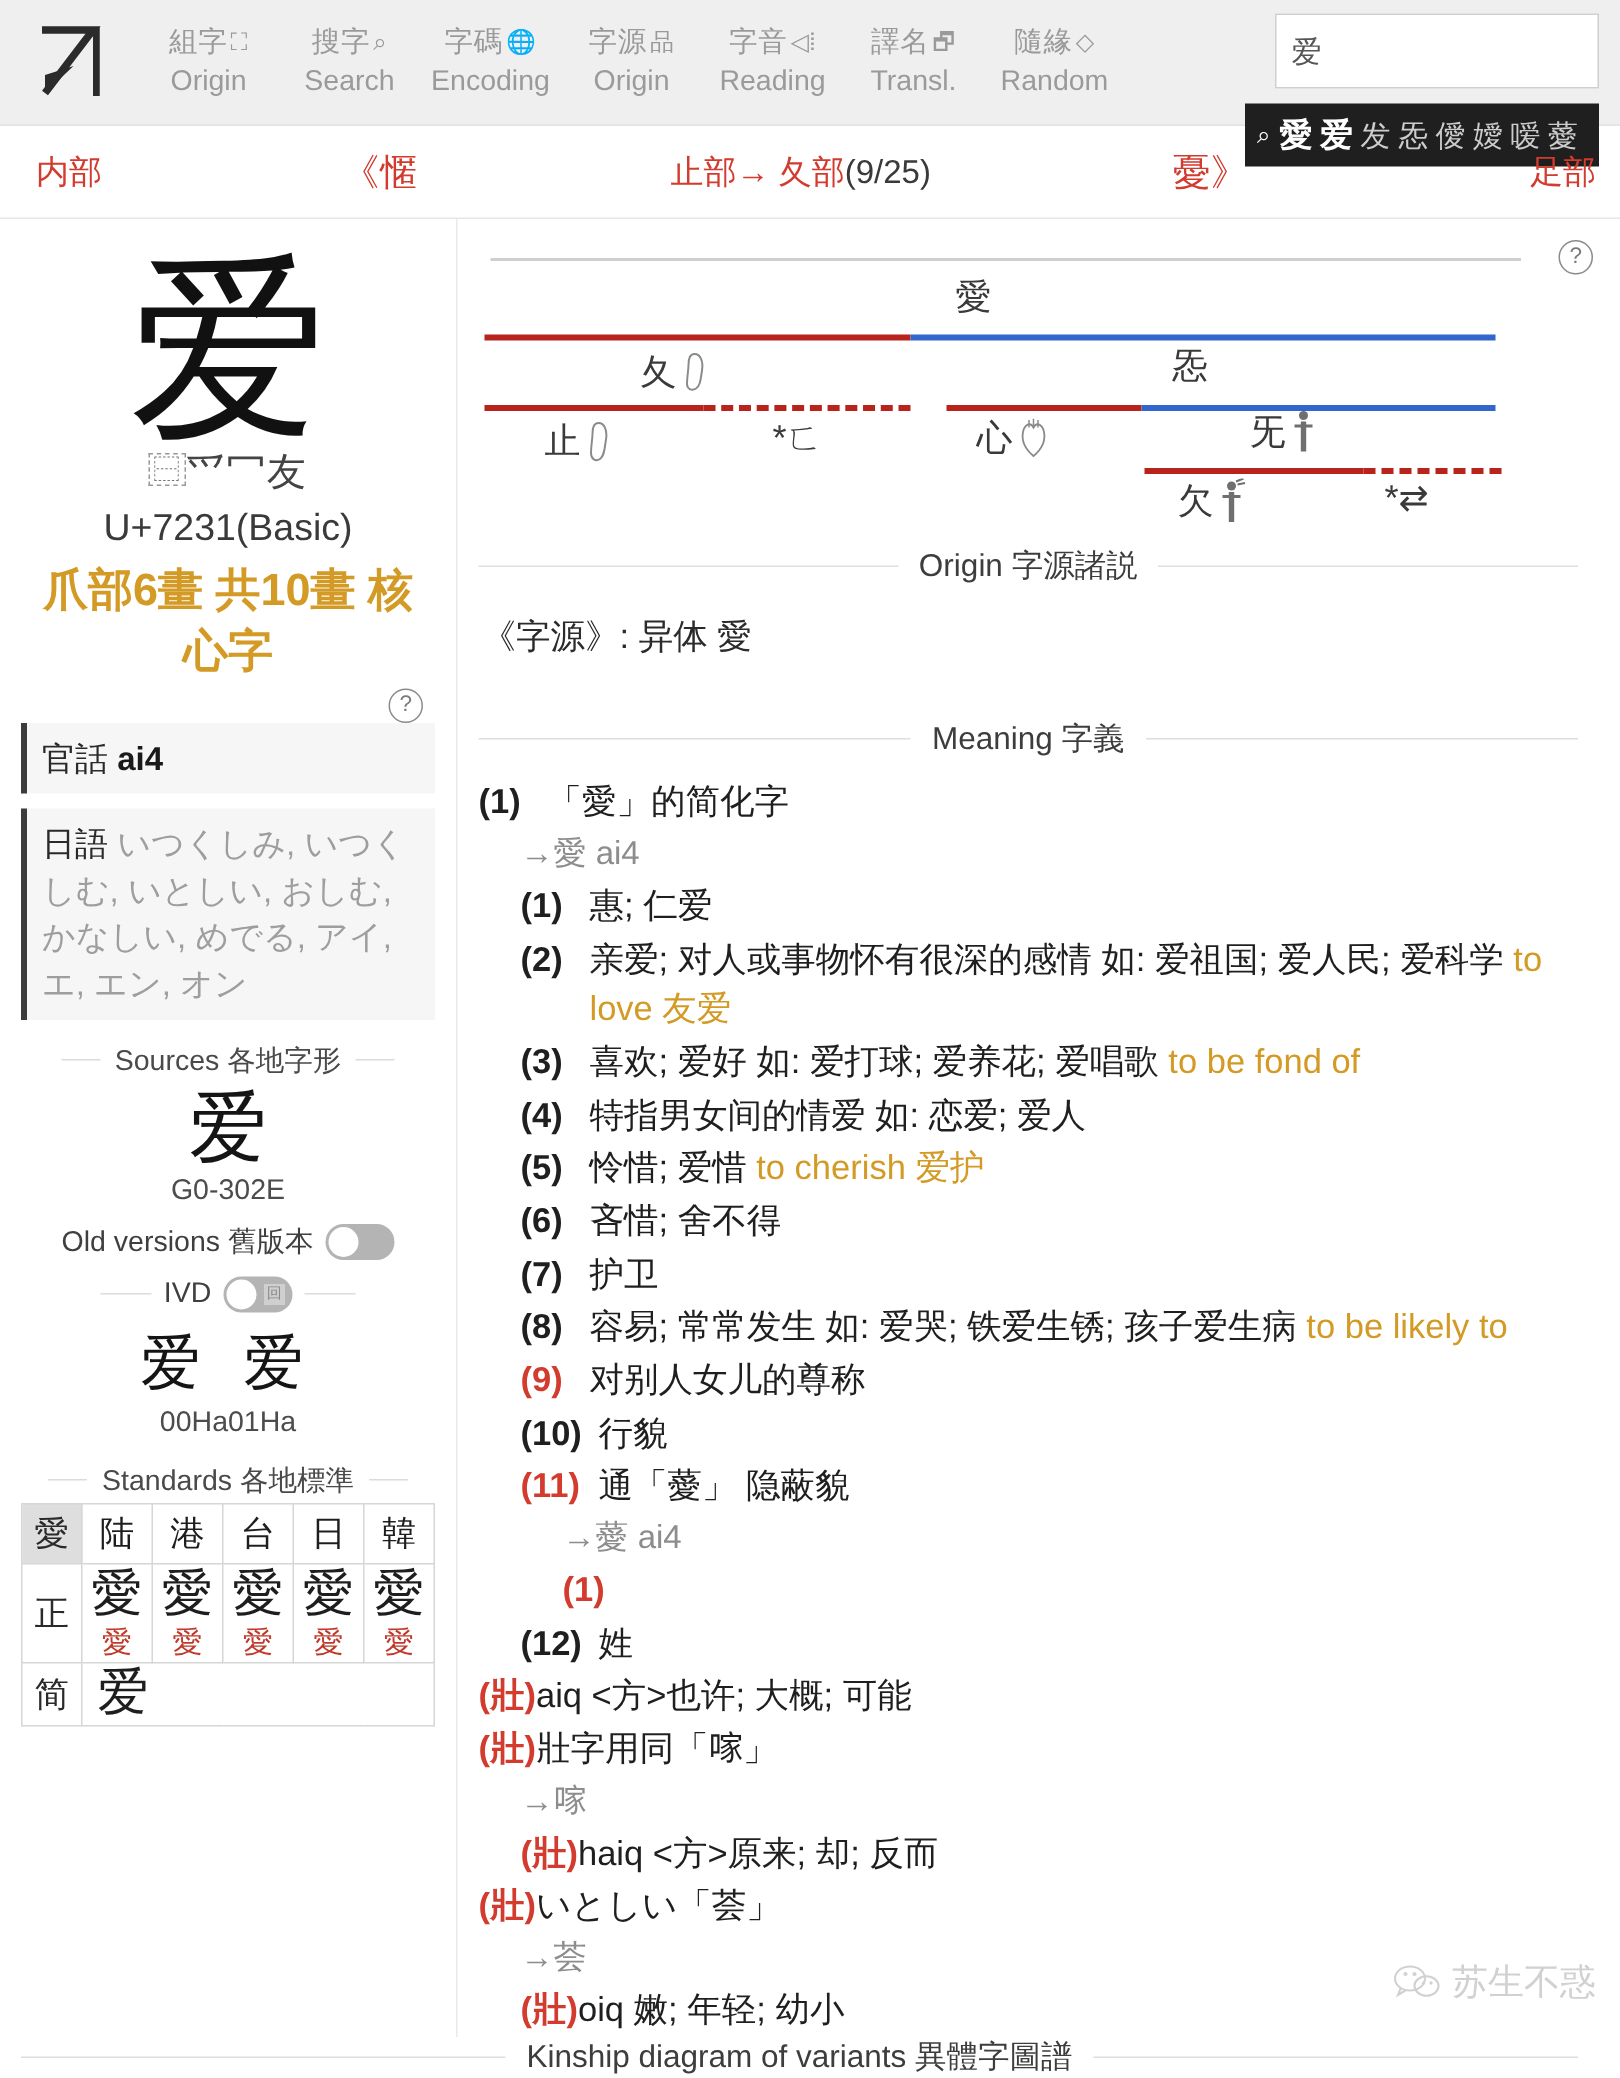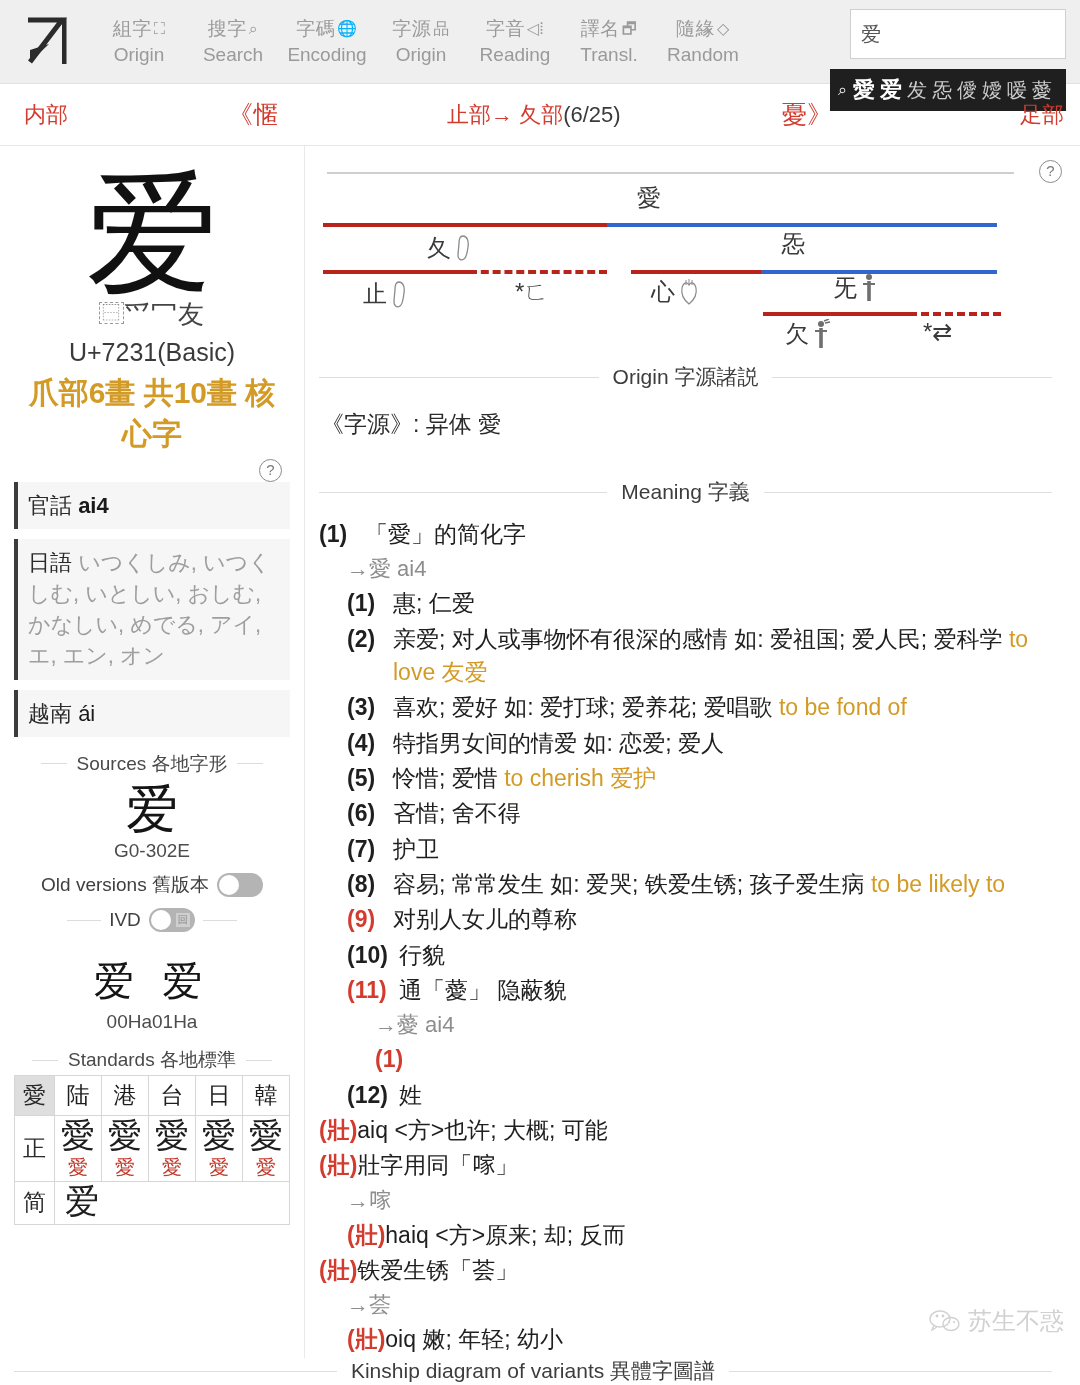--- a/index.html
+++ b/index.html
@@ -204,21 +204,21 @@
     background: #cfcfcf; color:#8a8a8a; font-size: 10px;
     text-align:center; line-height: 14px;
   }
   .togglerow .ln { width: 34px; height: 1px; background: #dcdcdc; }
 
   .ivdglyphs {
     text-align:center;
     font-size: 40px;
     font-family: "DejaVu Sans", sans-serif;
     letter-spacing: 8px;
-    margin-top: 22px;
+    margin-top: 6px;
     color: #151515;
   }
 
   table.std {
     width: 100%;
     border-collapse: collapse;
     margin-top: 2px;
     table-layout: fixed;
   }
   table.std td {
@@ -383,21 +383,21 @@
       <span class="s-dim">嗳</span>
       <span class="s-dim">薆</span>
     </div>
   </div>
 </div>
 
 <div class="charnav">
   <span class="cn-item cn-left">内部</span>
   <span class="cn-item cn-prev">《㥾</span>
   <span class="cn-item cn-mid">
-    <span>止部→ </span><span>夂部</span><span class="mid-grey">(6/25)</span>
+    <span>止部→ </span><span>夂部</span><span class="mid-grey">(9/25)</span>
   </span>
   <span class="cn-item cn-next">憂》</span>
   <span class="cn-item cn-right">足部</span>
 </div>
 
 <div class="main">
 
   <div class="left">
 
     <div class="bigchar">爱</div>
@@ -416,24 +416,20 @@
     <div class="readbox">
       <span class="lang">官話</span>
       <span class="val">ai4</span>
     </div>
 
     <div class="readbox jp">
       <span class="lang">日語</span>
       <span class="val">いつくしみ, いつくしむ, いとしい, おしむ, かなしい, めでる, アイ, エ, エン, オン</span>
     </div>
 
-    <div class="readbox vn">
-      <span class="lang">越南</span>
-      <span class="val">ái</span>
-    </div>
 
     <div class="sechead">
       <span class="ln"></span>
       <span>Sources 各地字形</span>
       <span class="ln"></span>
     </div>
 
     <div class="srcglyph">爱</div>
     <div class="srclabel">G0-302E</div>
 
@@ -663,21 +659,21 @@
       </div>
       <div class="mrow indent1 arrowline">
         <span class="mtext grey">→𠺢</span>
       </div>
       <div class="mrow indent1">
         <span class="mnum zh-tag" style="min-width:0;">(壯)</span>
         <span class="mtext">haiq &lt;方&gt;原来; 却; 反而</span>
       </div>
       <div class="mrow">
         <span class="mnum zh-tag" style="min-width:0;">(壯)</span>
-        <span class="mtext">铁爱生锈「荟」</span>
+        <span class="mtext">いとしい「荟」</span>
       </div>
       <div class="mrow indent1 arrowline">
         <span class="mtext grey">→荟</span>
       </div>
       <div class="mrow indent1">
         <span class="mnum zh-tag" style="min-width:0;">(壯)</span>
         <span class="mtext">oiq 嫩; 年轻; 幼小</span>
       </div>
 
     </div>

